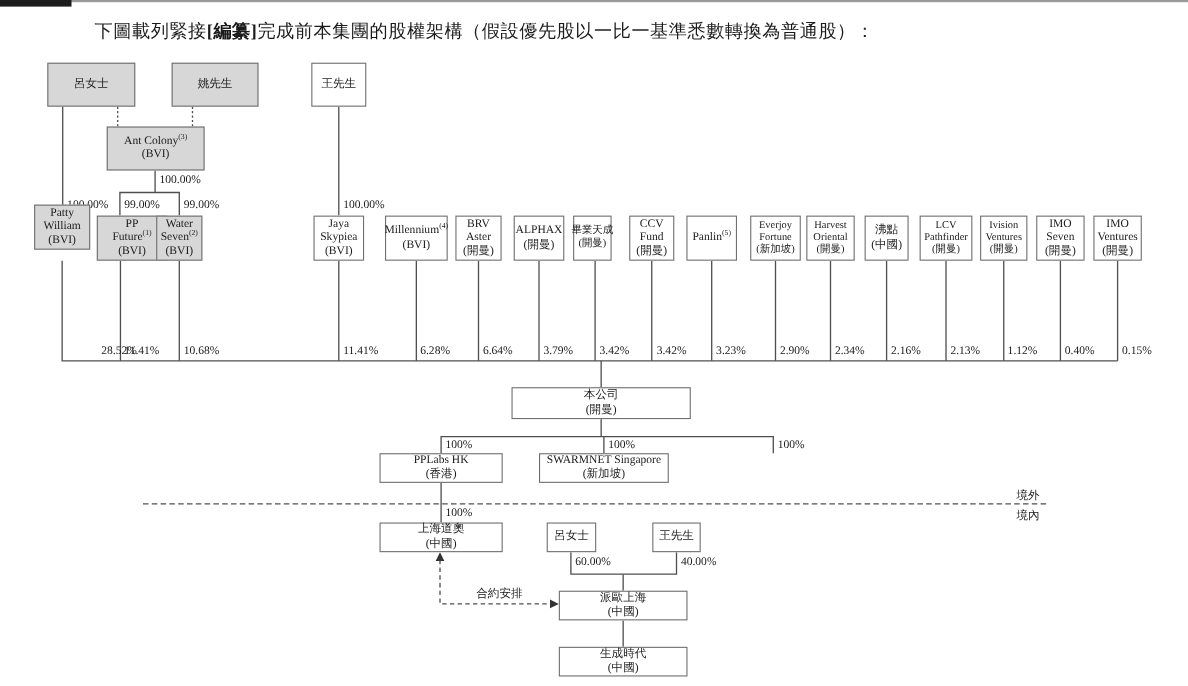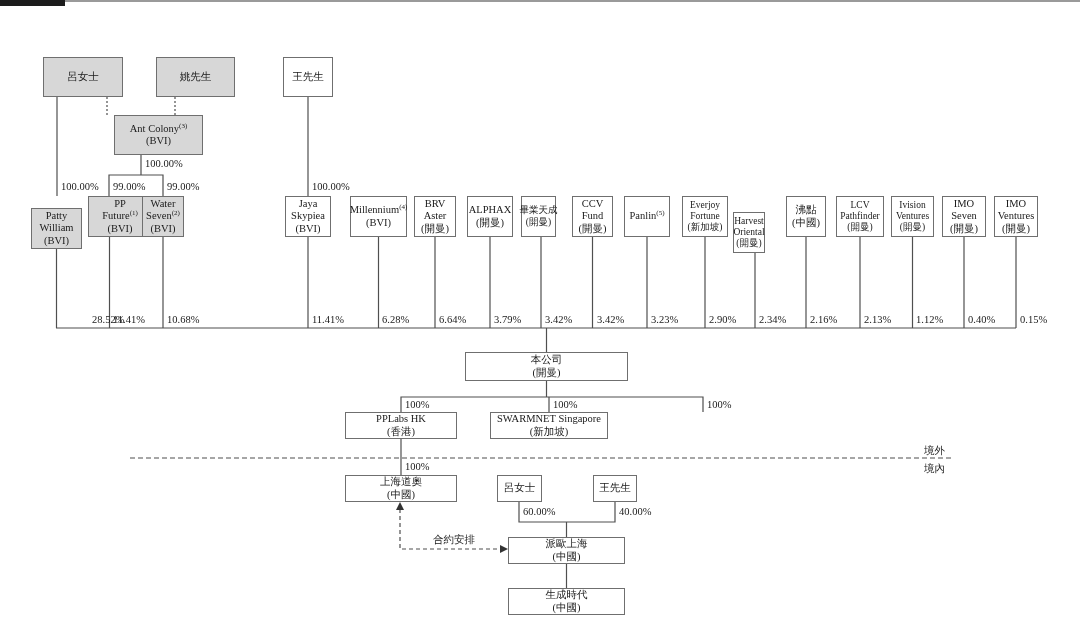--- a/index.html
+++ b/index.html
@@ -24,20 +24,21 @@
   svg.wires{position:absolute;left:0;top:0;}
 </style>
 </head>
 <body>
 
 <div class="canvas">
 
   <div class="scanline"></div>
   <div class="scanbar"></div>
 
+  <div class="title"><span>下圖載列緊接</span><b>[編纂]</b><span>完成前本集團的股權架構（假設優先股以一比一基準悉數轉換為普通股）：</span></div>
 
   <svg class="wires" width="1080" height="624">
     <g stroke="#4f4f4f" stroke-width="1.2" fill="none">
       <line x1="57" y1="97" x2="57" y2="196"></line>
       <line x1="308" y1="97" x2="308" y2="196"></line>
       <line x1="141" y1="155" x2="141" y2="175"></line>
       <polyline points="109,196 109,175 163,175 163,196"></polyline>
       <line x1="56.5" y1="237" x2="56.5" y2="328"></line>
       <line x1="109.5" y1="237" x2="109.5" y2="328"></line>
       <line x1="163" y1="237" x2="163" y2="328"></line>
@@ -82,32 +83,32 @@
   <div class="node gray" style="left:43px;top:57px;width:80px;height:40px;">
       <span class="bl">呂女士</span>
     </div>
   <div class="node gray" style="left:156px;top:57px;width:79px;height:40px;">
       <span class="bl">姚先生</span>
     </div>
   <div class="node" style="left:283px;top:57px;width:50px;height:40px;">
       <span class="bl">王先生</span>
     </div>
 
-  <div class="node gray" style="left:97px;top:115px;width:89px;height:40px;margin-left:17px;">
+  <div class="node gray" style="left:97px;top:115px;width:89px;height:40px;">
     <span class="bl"><span>Ant Colony</span><sup>(3)</sup></span>
     <span class="bl">(BVI)</span>
   </div>
   <span class="pct" style="left:145px;top:158px;">100.00%</span>
 
   <span class="pct" style="left:61px;top:181px;">100.00%</span>
   <span class="pct" style="left:113px;top:181px;">99.00%</span>
   <span class="pct" style="left:167px;top:181px;">99.00%</span>
   <span class="pct" style="left:312px;top:181px;">100.00%</span>
 
-  <div class="node gray" style="left:31px;top:208px;width:51px;height:41px;font-family:Liberation Serif, serif;">
+  <div class="node gray" style="left:31px;top:186px;width:51px;height:41px;font-family:Liberation Serif, serif;">
     <span class="bl">Patty</span>
       <span class="bl">William</span>
       <span class="bl">(BVI)</span>
   </div>
   <div class="node gray" style="left:88px;top:196px;width:64px;height:41px;">
     <span class="bl">PP</span>
     <span class="bl"><span>Future</span><sup>(1)</sup></span>
     <span class="bl">(BVI)</span>
   </div>
   <div class="node gray" style="left:142px;top:196px;width:42px;height:41px;text-align:right;">
@@ -143,21 +144,21 @@
       <span class="bl">(開曼)</span>
   </div>
   <div class="node" style="left:624px;top:196px;width:46px;height:41px;">
     <span class="bl"><span>Panlin</span><sup>(5)</sup></span>
   </div>
   <div class="node" style="left:682px;top:196px;width:46px;height:41px;font-size:9.5px;">
     <span class="bl">Everjoy</span>
       <span class="bl">Fortune</span>
       <span class="bl">(新加坡)</span>
   </div>
-  <div class="node" style="left:733px;top:196px;width:32px;height:41px;font-size:9.5px;margin-top:16px;">
+  <div class="node" style="left:733px;top:196px;width:44px;height:41px;font-size:9.5px;">
     <span class="bl">Harvest</span>
       <span class="bl">Oriental</span>
       <span class="bl">(開曼)</span>
   </div>
   <div class="node" style="left:786px;top:196px;width:40px;height:41px;">
     <span class="bl">沸點</span>
       <span class="bl">(中國)</span>
   </div>
   <div class="node" style="left:836px;top:196px;width:48px;height:41px;font-size:9.5px;">
     <span class="bl">LCV</span>

